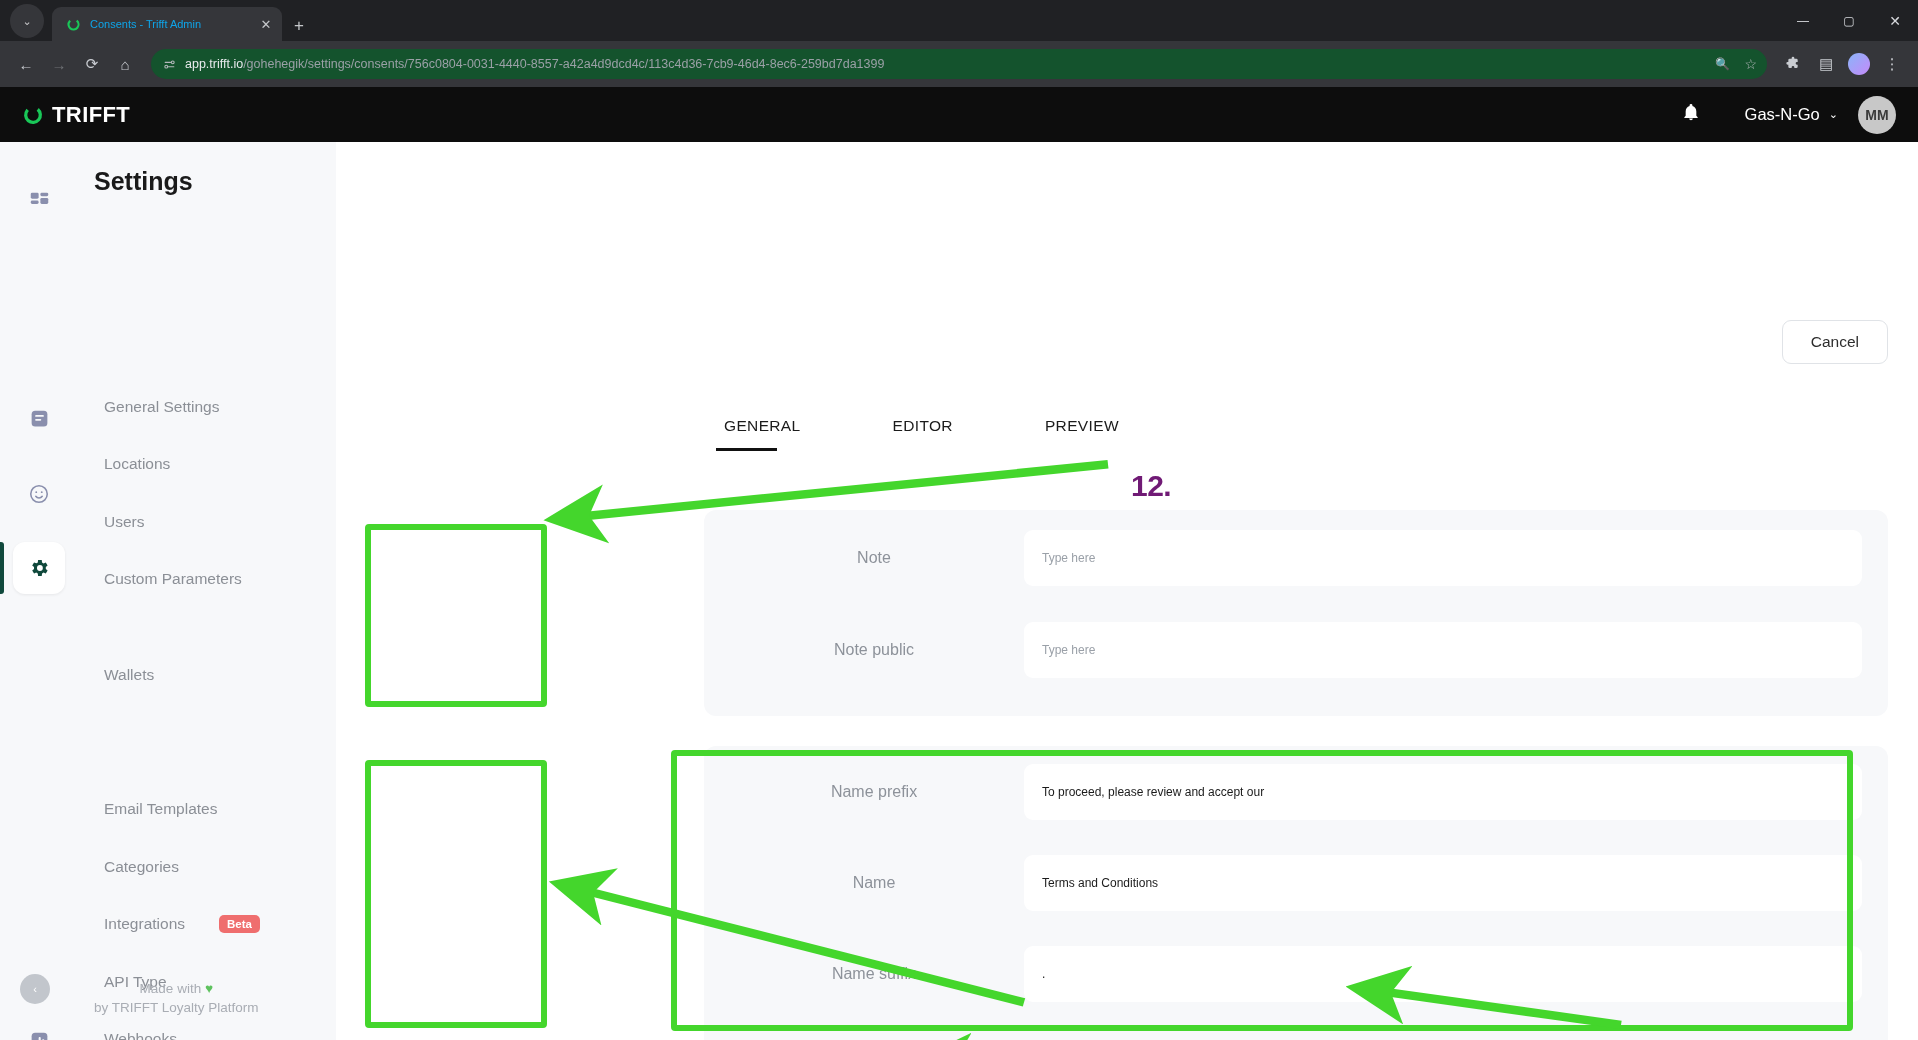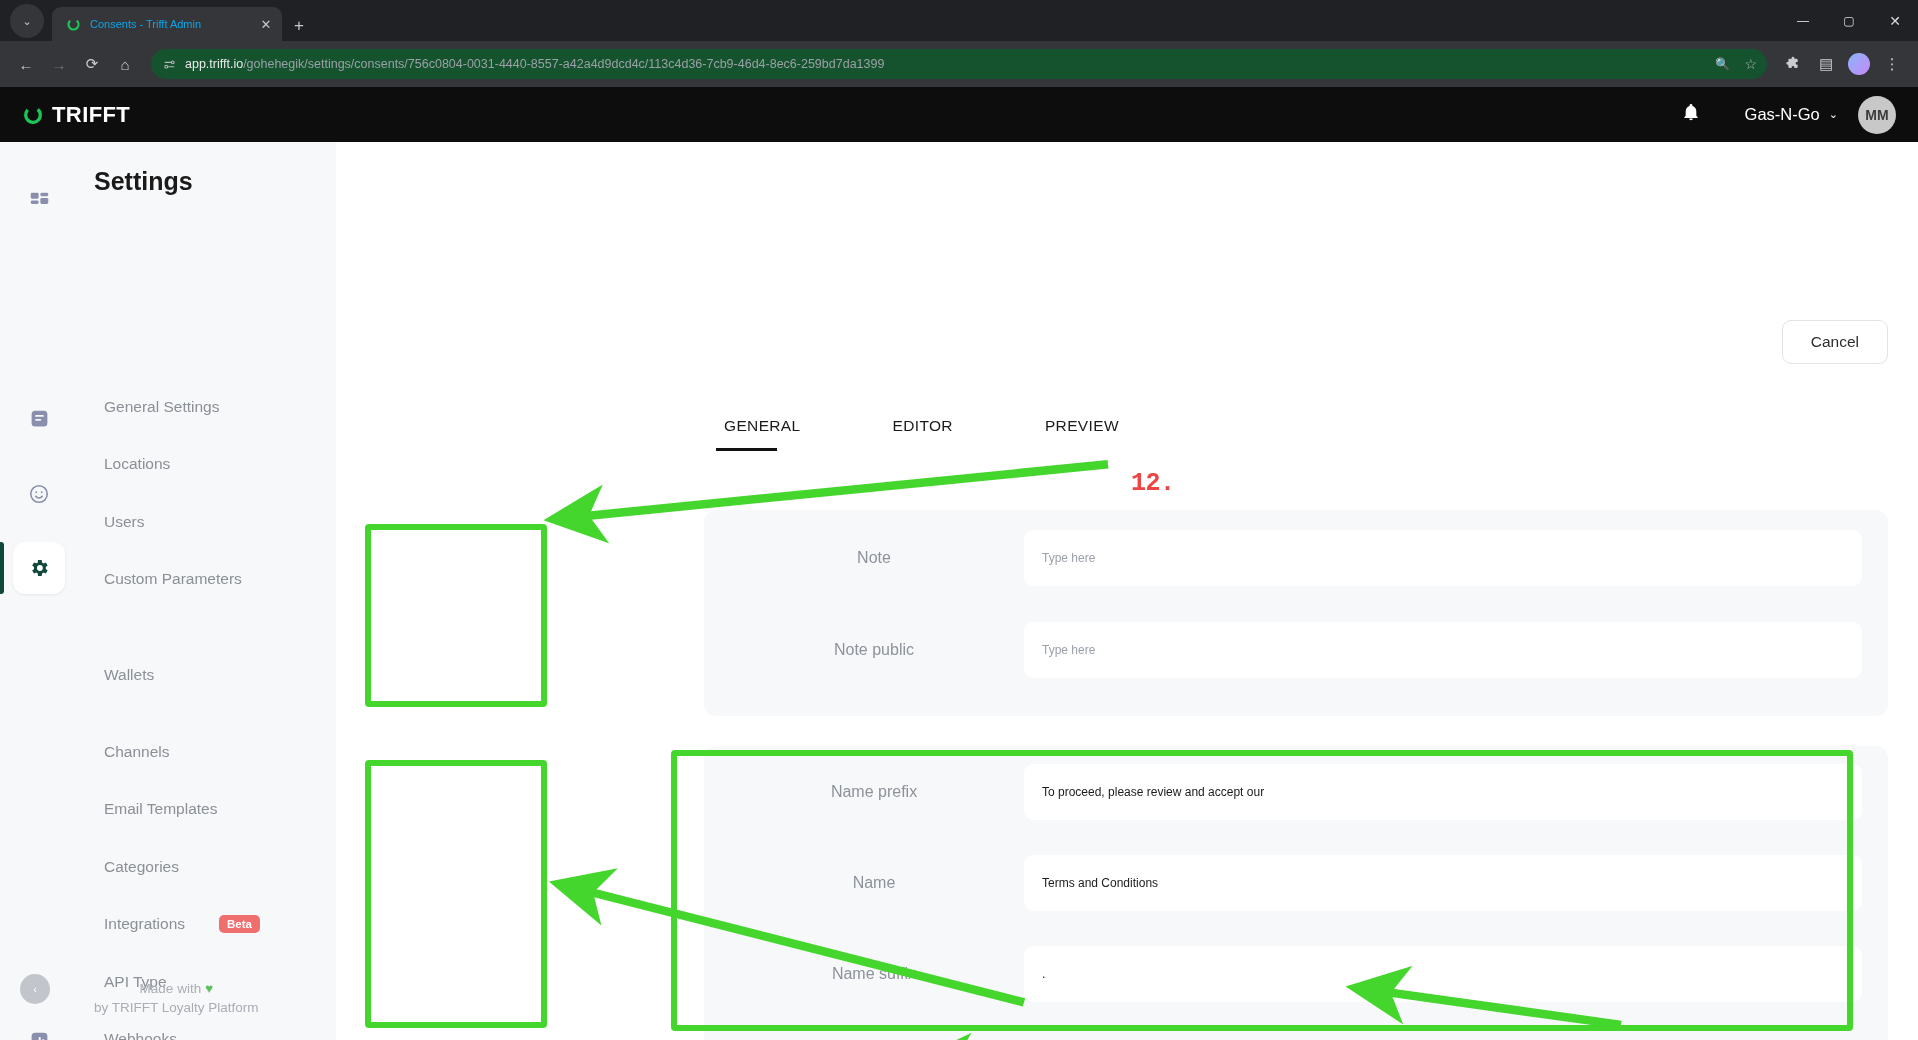--- a/index.html
+++ b/index.html
@@ -194,24 +194,23 @@
     padding: 0 18px; font-size: 12px; color: #1b1b1b;
   }
   .field-input.ph { color: #9aa0a8; }
 
   
   .anno-box {
     position: absolute; border: 6px solid #44d62c;
     border-radius: 4px; pointer-events: none;
   }
   .anno-num {
-    position: absolute; font-size: 25px; font-weight: 700;
-    color: #ef4444; text-shadow: 2px 2px 0 #fff, -2px 2px 0 #fff, 2px -2px 0 #fff, -2px -2px 0 #fff, 0 3px 0 #fff;
+    position: absolute; font-size: 30px; font-weight: 700;
+    color: #701a75; text-shadow: 2px 2px 0 #fff, -2px 2px 0 #fff, 2px -2px 0 #fff, -2px -2px 0 #fff, 0 3px 0 #fff;
     letter-spacing: -.5px;
-    font-family: Liberation Mono, monospace;
   }
   svg.arrows { position: absolute; left: 0; top: 0; width: 100%; height: 100%; pointer-events: none; }
 </style>
 </head>
 <body>
 
 <div class="browser">
 
   <div class="tabstrip">
     <div class="tab-listbtn">
@@ -344,23 +343,20 @@
           </div>
           <div class="nav-item" style="top:359px">
             <span>Users</span>
           </div>
           <div class="nav-item" style="top:416px">
             <span>Custom Parameters</span>
           </div>
           <div class="nav-item" style="top:512px">
             <span>Wallets</span>
           </div>
-          <div class="nav-item" style="top:589px">
-            <span>Channels</span>
-          </div>
           <div class="nav-item" style="top:646px">
             <span>Email Templates</span>
           </div>
           <div class="nav-item" style="top:704px">
             <span>Categories</span>
           </div>
           <div class="nav-item" style="top:761px">
             <span>Integrations</span>
             <span class="badge-beta">Beta</span>
           </div>

